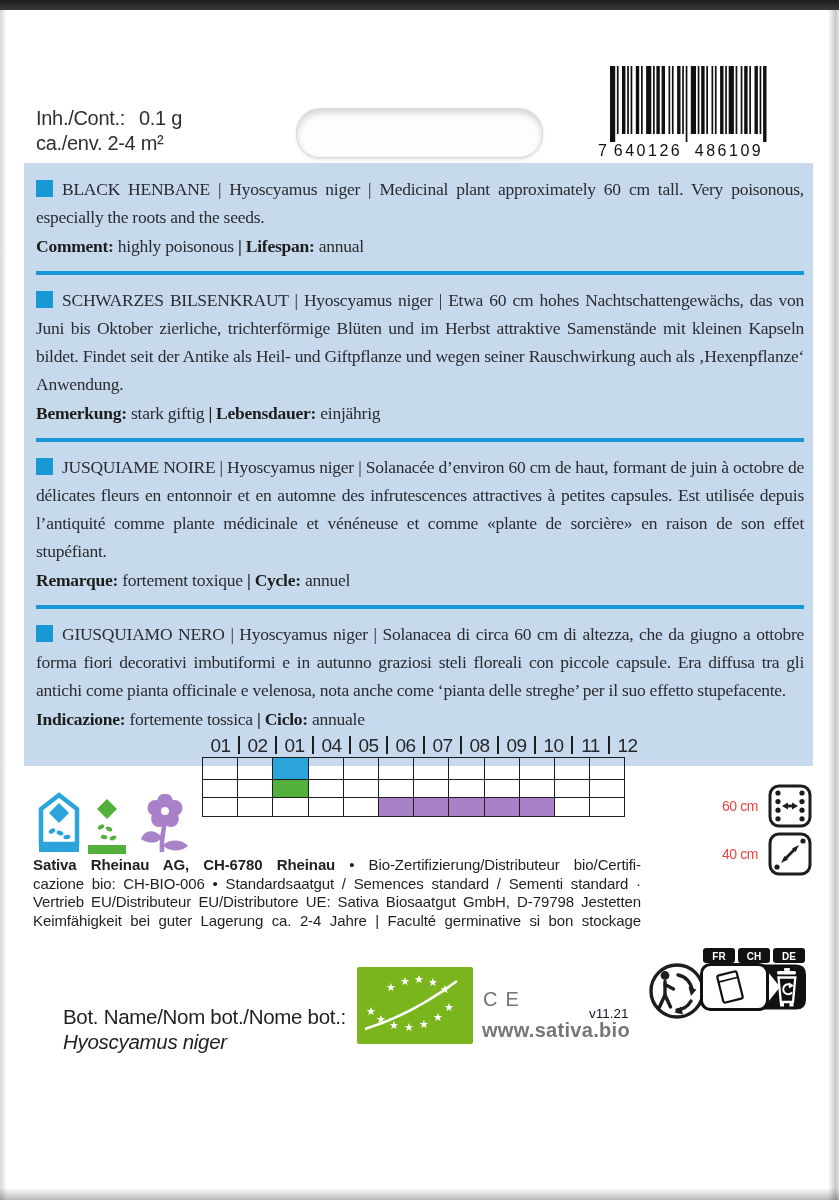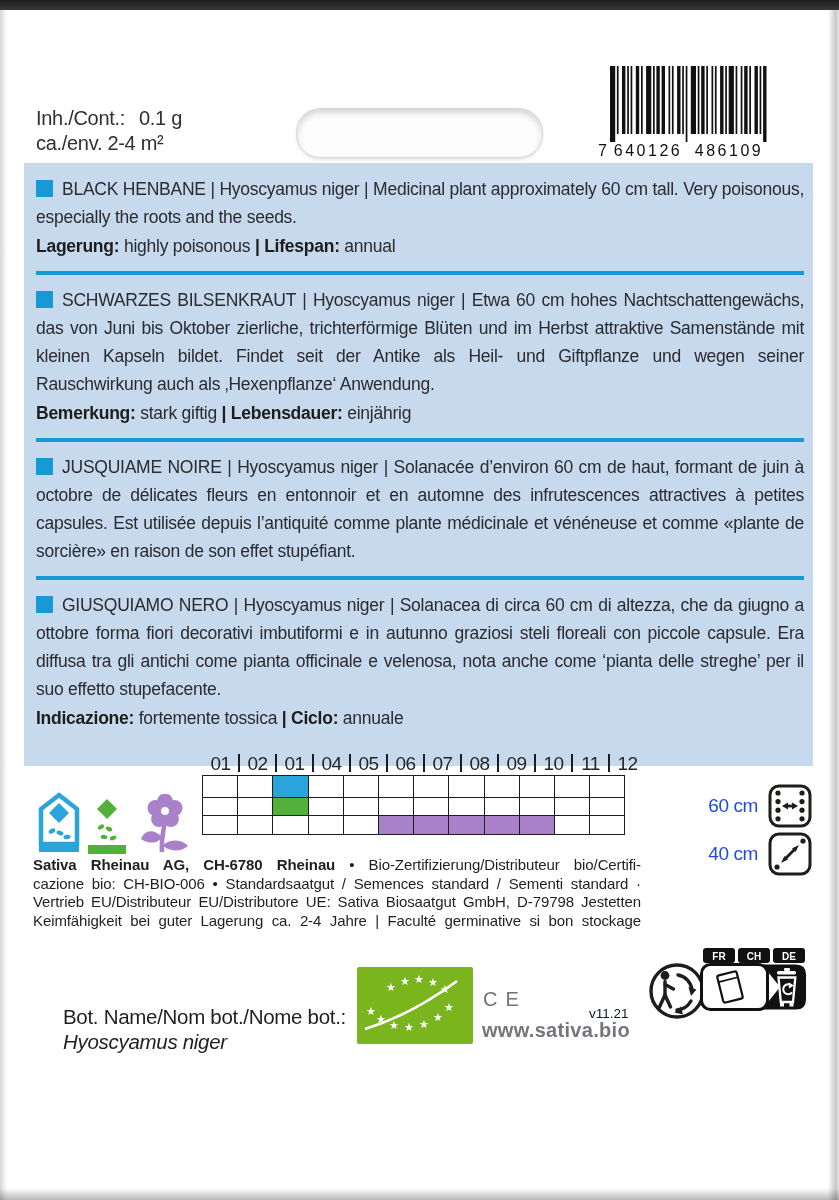--- a/index.html
+++ b/index.html
@@ -13,46 +13,46 @@
 
   
   .content-info{position:absolute;left:36px;top:106px;font-size:20px;line-height:25px;color:#2f2f33;letter-spacing:-0.3px;}
   .content-info .val{margin-left:14px;}
   .hang-hole{position:absolute;left:296px;top:108px;width:245px;height:48px;border-radius:24px;background:#fdfdfd;border:1px solid #d8d8d8;box-shadow:inset 0 4px 6px rgba(0,0,0,0.16),inset 0 -2px 2px rgba(255,255,255,0.9),0 2px 3px rgba(0,0,0,0.10);}
   .barcode{position:absolute;left:596px;top:64px;}
   .barcode svg{display:block;}
   .barcode text{font-family:"Liberation Sans",sans-serif;font-size:16px;letter-spacing:2.5px;fill:#111;}
 
   
-  .panel{position:absolute;left:24px;top:163px;width:789px;height:603px;background:#c6d9ed;box-sizing:border-box;padding:12px 9px 8px 12px;}
+  .panel{position:absolute;left:24px;top:163px;width:789px;height:603px;background:#c6d9ed;box-sizing:border-box;padding:12px 9px 8px 12px;font-family:Liberation Serif, serif;}
   .rule{height:4px;background:#1899d6;margin:11px 0;}
   .section{font-size:17.5px;line-height:28px;letter-spacing:-0.25px;color:#2b2b30;}
   .section .body{text-align:justify;}
   .bullet{display:inline-block;width:17px;height:17px;background:#1899d6;margin-right:9px;vertical-align:-2px;}
   .note{margin-top:1px;}
   .note b{color:#1d1d1b;}
 
   
   .legend-icons{position:absolute;left:38px;top:788px;width:160px;height:66px;}
   .legend-icons svg{position:absolute;bottom:0;}
-  .cal{position:absolute;left:202px;top:752px;}
+  .cal{position:absolute;left:202px;top:734px;}
   #cal-header{display:flex;}
   .cal-hcell{width:37px;height:23px;box-sizing:border-box;display:flex;align-items:center;justify-content:center;font-size:19px;letter-spacing:-0.5px;color:#26262a;position:relative;}
   .cal-hcell + .cal-hcell::before{content:'';position:absolute;left:-0.8px;top:2px;bottom:3px;width:1.6px;background:#1d1d1b;}
   #cal-rows{border-top:1.8px solid #1d1d1b;border-left:1.8px solid #1d1d1b;display:inline-block;}
   .cal-row{display:flex;}
   .cal-cell{width:35.2px;box-sizing:border-box;border-right:1.8px solid #1d1d1b;border-bottom:1.8px solid #1d1d1b;}
   .cal-row-0 .cal-cell{height:22px;}
   .cal-row-1 .cal-cell{height:18px;}
   .cal-row-2 .cal-cell{height:19px;}
 
   
   .specs{position:absolute;left:560px;top:784px;width:252px;}
   .spec-row{display:flex;justify-content:flex-end;align-items:center;margin-bottom:4px;height:44px;}
-  .spec-label{font-size:19px;letter-spacing:-0.4px;color:#1d4ed8;margin-right:10px;}
+  .spec-label{font-size:14px;letter-spacing:-0.4px;color:#ef4444;margin-right:10px;}
 
   
   .company{position:absolute;left:33px;top:856px;width:608px;font-size:15px;line-height:18.6px;letter-spacing:-0.1px;color:#1f1f22;}
   .company .jline{text-align:justify;text-align-last:justify;}
   .company .lastline{text-align:left;}
 
   
   .bio-logo{position:absolute;left:357px;top:967px;width:116px;height:77px;background:#7ab51d;border-radius:2px;}
   .bio-logo svg{position:absolute;left:0;top:0;}
   .star{position:absolute;transform:translate(-50%,-50%);color:#fff;font-size:11px;line-height:1;}
@@ -119,34 +119,35 @@
     <text x="2" y="92">7</text>
     <text x="52" y="92" text-anchor="middle">640126</text>
     <text x="133" y="92" text-anchor="middle">486109</text>
   </svg>
 </div>
 
 <div class="panel">
 
   <div class="section">
     <div class="body"><span class="bullet"></span><span>BLACK HENBANE | Hyoscyamus niger | Medicinal plant approximately 60 cm tall. Very poisonous, especially the roots and the seeds.</span></div>
-    <div class="note"><b>Lagerung:</b><span> highly poisonous </span><b>| Lifespan:</b><span> annual</span></div>
+    <div class="note"><b>Comment:</b><span> highly poisonous </span><b>| Lifespan:</b><span> annual</span></div>
   </div>
 
   <div class="rule"></div>
 
   <div class="section">
     <div class="body"><span class="bullet"></span><span>SCHWARZES BILSENKRAUT | Hyoscyamus niger | Etwa 60 cm hohes Nachtschattengewächs, das von Juni bis Oktober zierliche, trichterförmige Blüten und im Herbst attraktive Samenstände mit kleinen Kapseln bildet. Findet seit der Antike als Heil- und Giftpflanze und wegen seiner Rauschwirkung auch als ‚Hexenpflanze‘ Anwendung.</span></div>
     <div class="note"><b>Bemerkung:</b><span> stark giftig </span><b>| Lebensdauer:</b><span> einjährig</span></div>
   </div>
 
   <div class="rule"></div>
 
   <div class="section">
     <div class="body"><span class="bullet"></span><span>JUSQUIAME NOIRE | Hyoscyamus niger | Solanacée d’environ 60 cm de haut, formant de juin à octobre de délicates fleurs en entonnoir et en automne des infrutescences attractives à petites capsules. Est utilisée depuis l’antiquité comme plante médicinale et vénéneuse et comme «plante de sorcière» en raison de son effet stupéfiant.</span></div>
+    <div class="note"><b>Remarque:</b><span> fortement toxique </span><b>| Cycle:</b><span> annuel</span></div>
   </div>
 
   <div class="rule"></div>
 
   <div class="section">
     <div class="body"><span class="bullet"></span><span>GIUSQUIAMO NERO | Hyoscyamus niger | Solanacea di circa 60 cm di altezza, che da giugno a ottobre forma fiori decorativi imbutiformi e in autunno graziosi steli floreali con piccole capsule. Era diffusa tra gli antichi come pianta officinale e velenosa, nota anche come ‘pianta delle streghe’ per il suo effetto stupefacente.</span></div>
     <div class="note"><b>Indicazione:</b><span> fortemente tossica </span><b>| Ciclo:</b><span> annuale</span></div>
   </div>
 
 </div>

